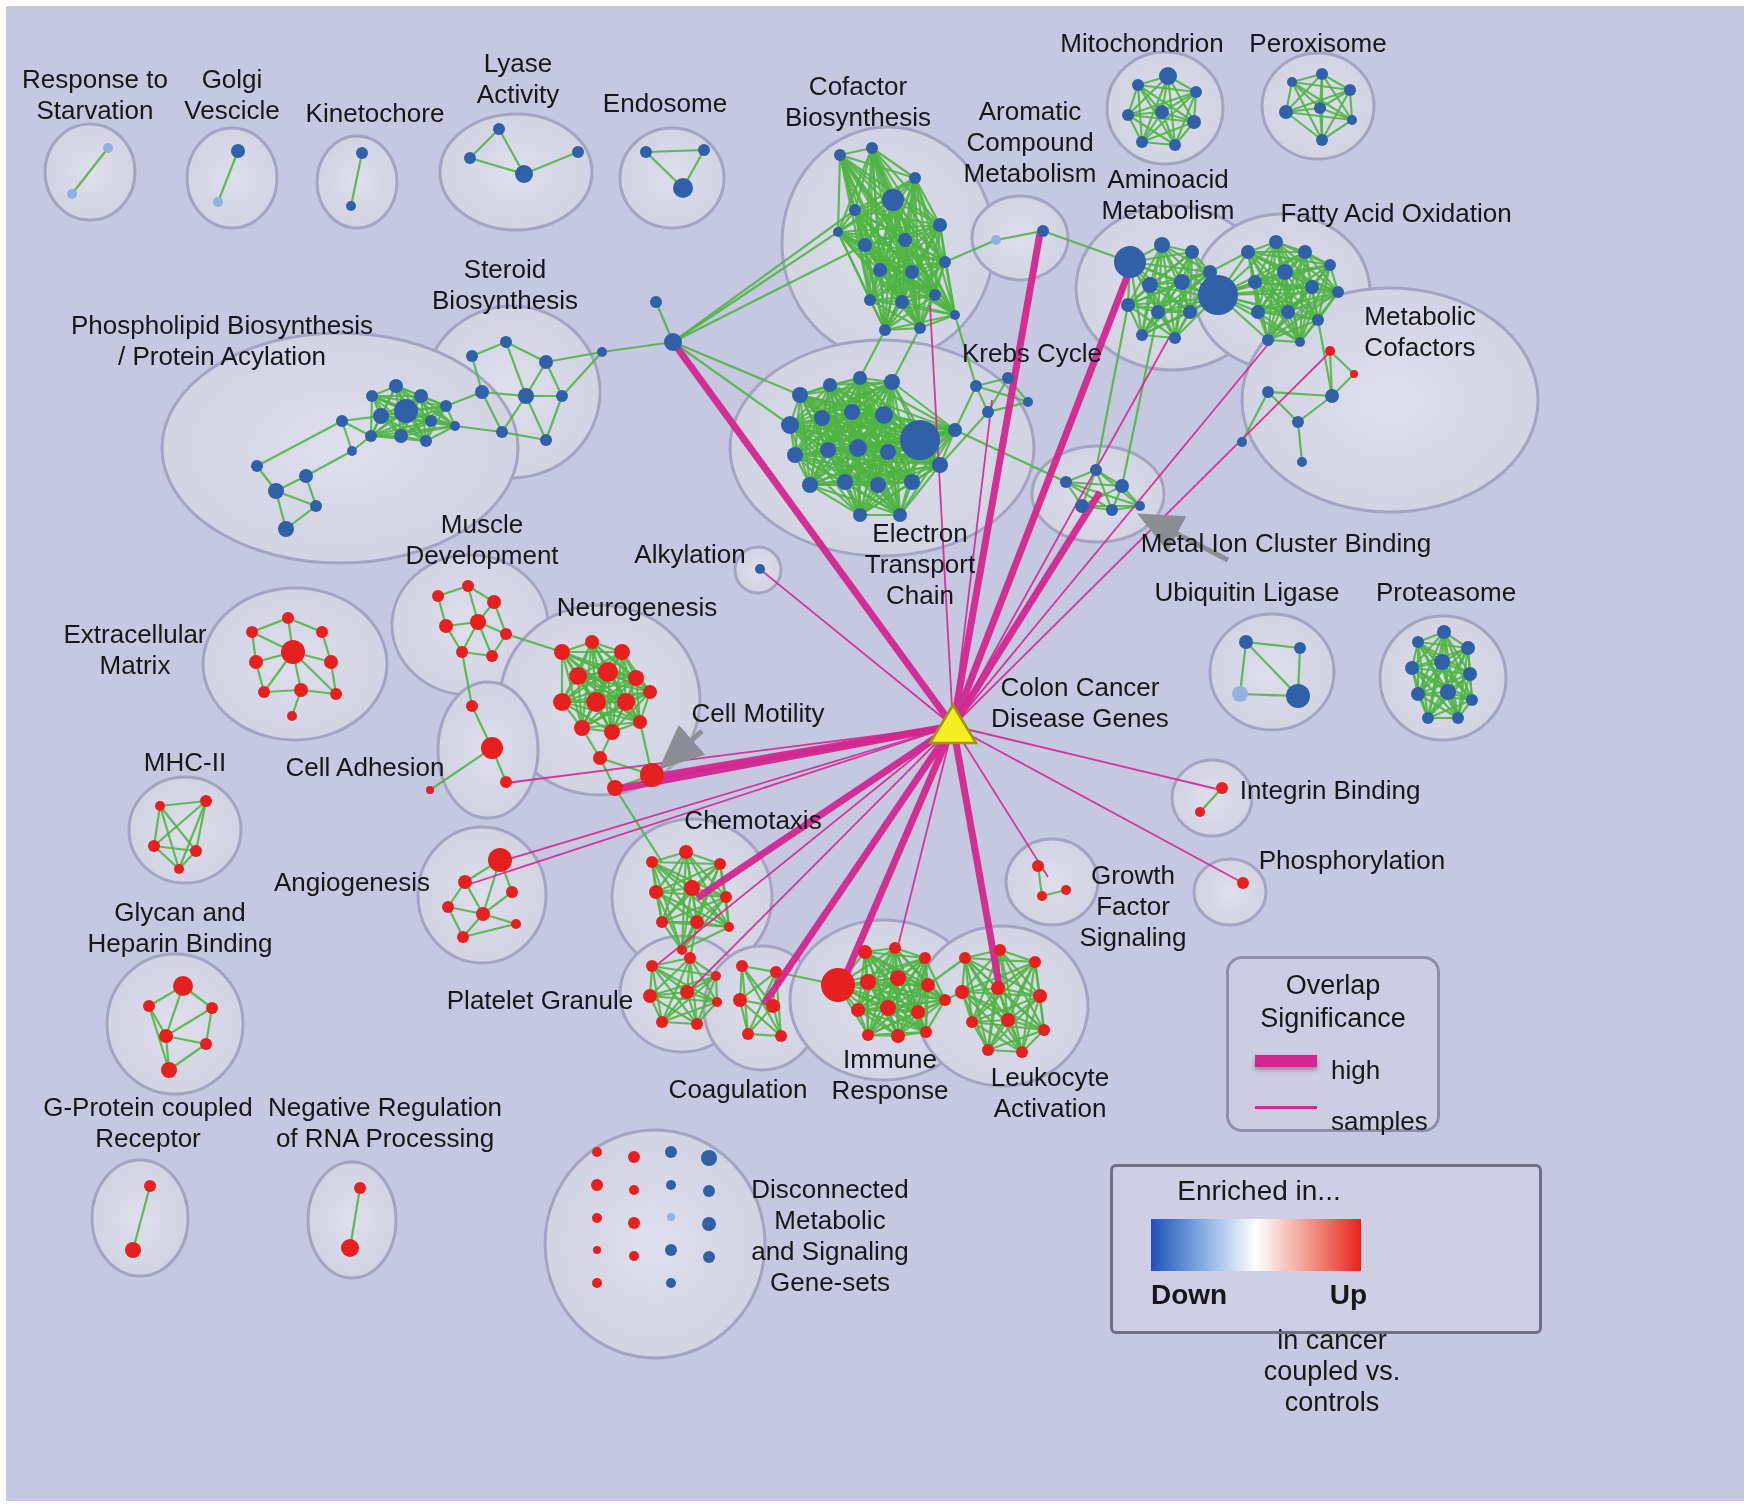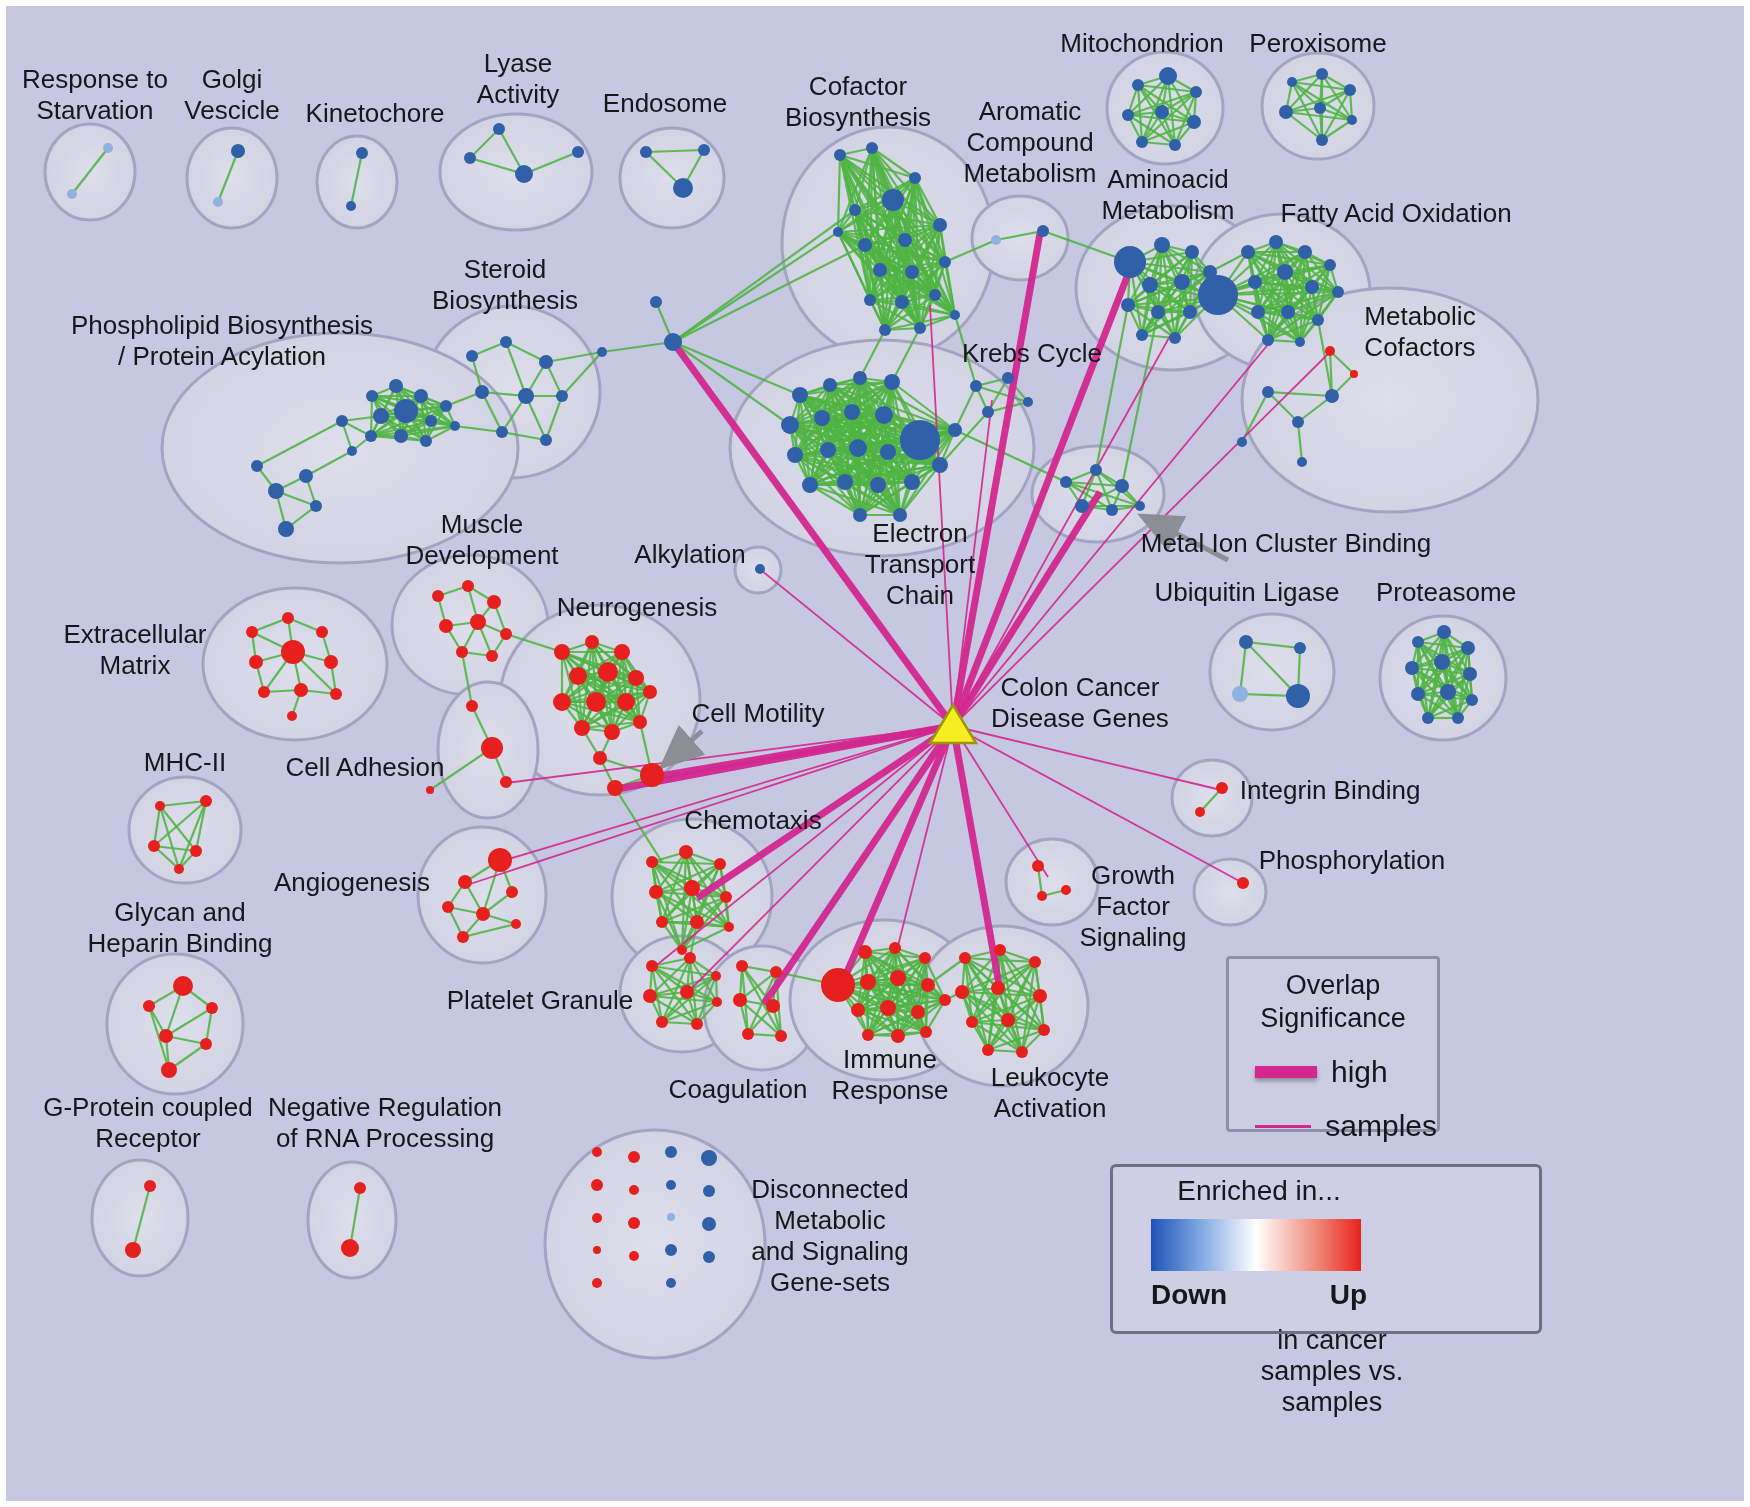--- a/index.html
+++ b/index.html
@@ -20,28 +20,28 @@
   .se-h  { stroke: #d3278f; stroke-width: 7;   stroke-opacity: .95; }
   .se-m  { stroke: #d3278f; stroke-width: 1.8; stroke-opacity: .9; }
   .ann-arrow { stroke: #8d8d96; stroke-width: 5; }
   .tri   { fill: #f7ee21; stroke: #9b950f; stroke-width: 2.5; }
   .lab   { font-size: 26px; fill: #17171a; text-anchor: middle; }
 
   
   .legend { position: absolute; box-sizing: border-box; color: #17171a; }
   #legend-sig {
     left: 1226px; top: 956px; width: 214px; height: 176px;
-    border: 3px solid #8f90a8; border-radius: 4px;
+    border: 3px solid #8f90a8; border-radius: 16px;
     background: rgba(222,222,236,0.25);
   }
   #legend-sig .legend-title {
     margin-top: 10px; text-align: center; font-size: 27px; line-height: 33px;
     padding: 0 24px;
   }
-  .sig-row { display: flex; align-items: center; gap: 14px; padding-left: 26px; margin-top: 20px; font-size: 30px; }
+  .sig-row { display: flex; align-items: flex-start; gap: 14px; padding-left: 26px; margin-top: 20px; font-size: 26px; }
   .sig-line { display: inline-block; width: 62px; }
   .sig-high { height: 12px; background: #d3278f; box-shadow: 0 3px 4px rgba(60,60,60,0.45); }
   .sig-mod  { height: 3px;  background: #d3278f; }
 
   #legend-enrich {
     left: 1110px; top: 1164px; width: 432px; height: 170px;
     border: 3px solid #6e6f84; border-radius: 6px;
     background: rgba(226,226,238,0.3);
     display: flex; flex-direction: column;
   }
@@ -1662,17 +1662,17 @@
 
   <div class="legend" id="legend-enrich">
     <div class="enrich-left">
       <div class="legend-title">Enriched in...</div>
       <div class="gradient-bar"></div>
       <div class="grad-labels">
         <span>Down</span>
         <span>Up</span>
       </div>
     </div>
-    <div class="enrich-note">in cancer samples vs. samples</div>
+    <div class="enrich-note">in cancer coupled vs. controls</div>
   </div>
 
   <div id="frame"></div>
 </div>
 
 </body></html>

